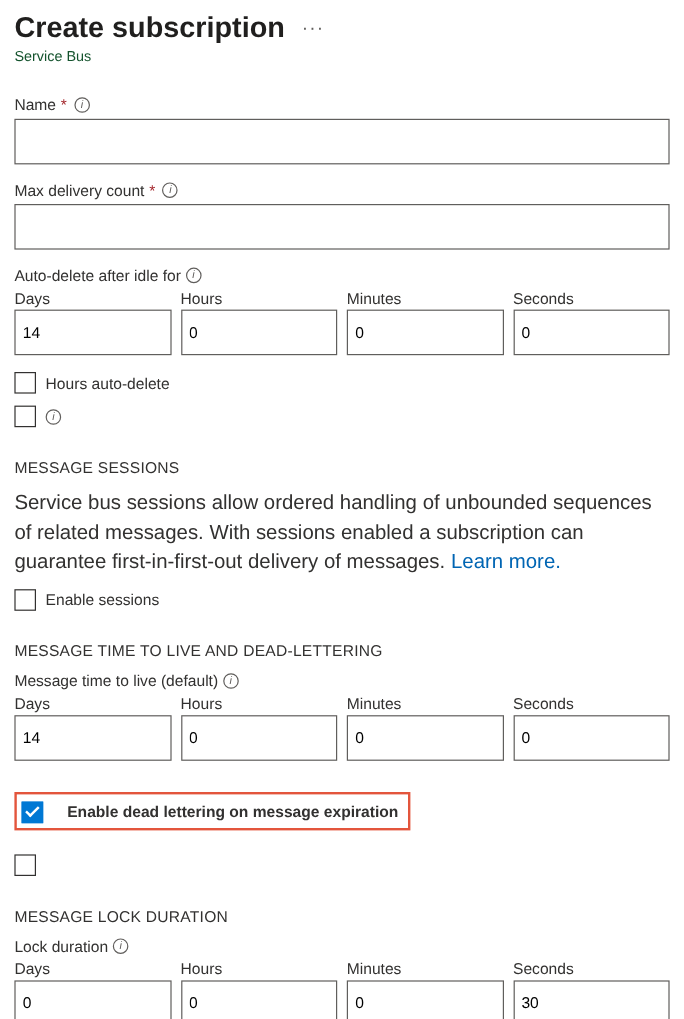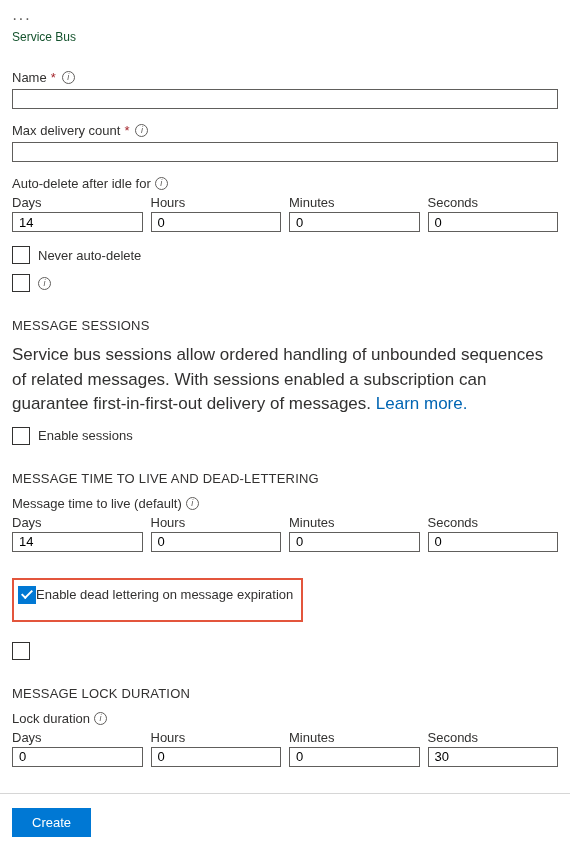--- a/index.html
+++ b/index.html
@@ -22,21 +22,21 @@
     }
     .required { color: #a4262c; margin-right: 2px; }
     .info-icon {
       display: inline-flex; align-items: center; justify-content: center;
       width: 13px; height: 13px;
       border: 1px solid #605e5c; border-radius: 50%;
       font-size: 9px; color: #605e5c; font-style: italic;
       line-height: 1; cursor: default;
     }
     .text-input {
-      width: 100%; height: 20px;
+      width: 100%; height: 38px;
       border: 1px solid #605e5c; padding: 2px 6px;
       font-size: 13px; font-family: inherit;
     }
     .duration-row { display: flex; gap: 8px; }
     .duration-cell { flex: 1; display: flex; flex-direction: column; }
     .duration-label { font-size: 13px; color: #323130; margin-bottom: 2px; }
     .checkbox-row {
       display: flex; align-items: center; gap: 8px;
       margin-top: 10px; margin-bottom: 10px;
     }
@@ -57,40 +57,41 @@
       font-size: 13px; font-weight: 400; color: #323130;
       margin-top: 26px; margin-bottom: 10px; letter-spacing: 0.2px;
     }
     .section-desc {
       font-size: 17px; color: #323130; line-height: 1.45;
       margin-bottom: 10px;
     }
     .link { color: #0065b3; cursor: pointer; }
     .highlight-box {
       border: 2.5px solid #e3553c;
-      padding: 6px 8px 16px 4px;
-      display: inline-flex; align-items: center; gap: 0;
-      margin-top: 12px; margin-bottom: 10px;
+      padding: 6px 8px 4px 4px;
+      display: inline-flex; align-items: center; gap: 20px;
+      margin-top: 12px; margin-bottom: 10px; font-weight: bold;
     }
     .divider {
       height: 1px; background: #d6d6d6;
       margin: 26px -12px 14px -12px;
     }
     .primary-btn {
       background: #0078d4; color: #ffffff;
       border: none; padding: 7px 20px;
       font-size: 13px; font-family: inherit; cursor: pointer;
     }
   </style>
 </head>
 <body>
 
 
 
 <div class="header-row">
+  <h1 class="page-title">Create subscription</h1>
   <span class="more-icon">···</span>
 </div>
 <div class="subtitle">Service Bus</div>
 
 
 <div class="field-group">
   <div class="field-label">
     <span>Name</span>
     <span class="required">*</span>
     <span class="info-icon">i</span>
@@ -129,21 +130,21 @@
     </div>
     <div class="duration-cell">
       <span class="duration-label">Seconds</span>
       <input class="text-input" value="0" style="">
     </div>
   </div>
 </div>
 
 <div class="checkbox-row">
   <span class="checkbox"></span>
-  <span class="checkbox-label">Never auto-delete</span>
+  <span class="checkbox-label">Hours auto-delete</span>
 </div>
 
 <div class="checkbox-row">
   <span class="checkbox"></span>
   <span class="info-icon">i</span>
 </div>
 
 
 <div class="section-header">MESSAGE SESSIONS</div>
 <div class="section-desc">

